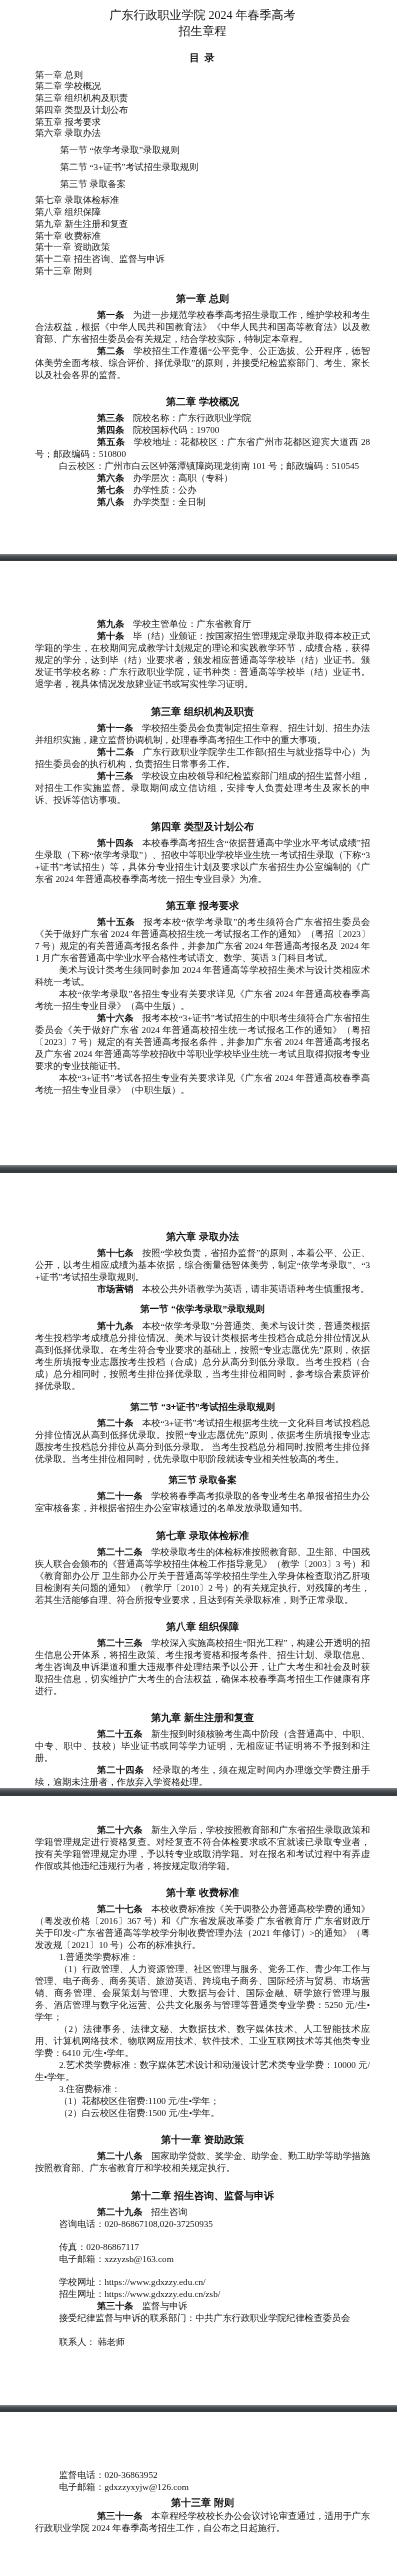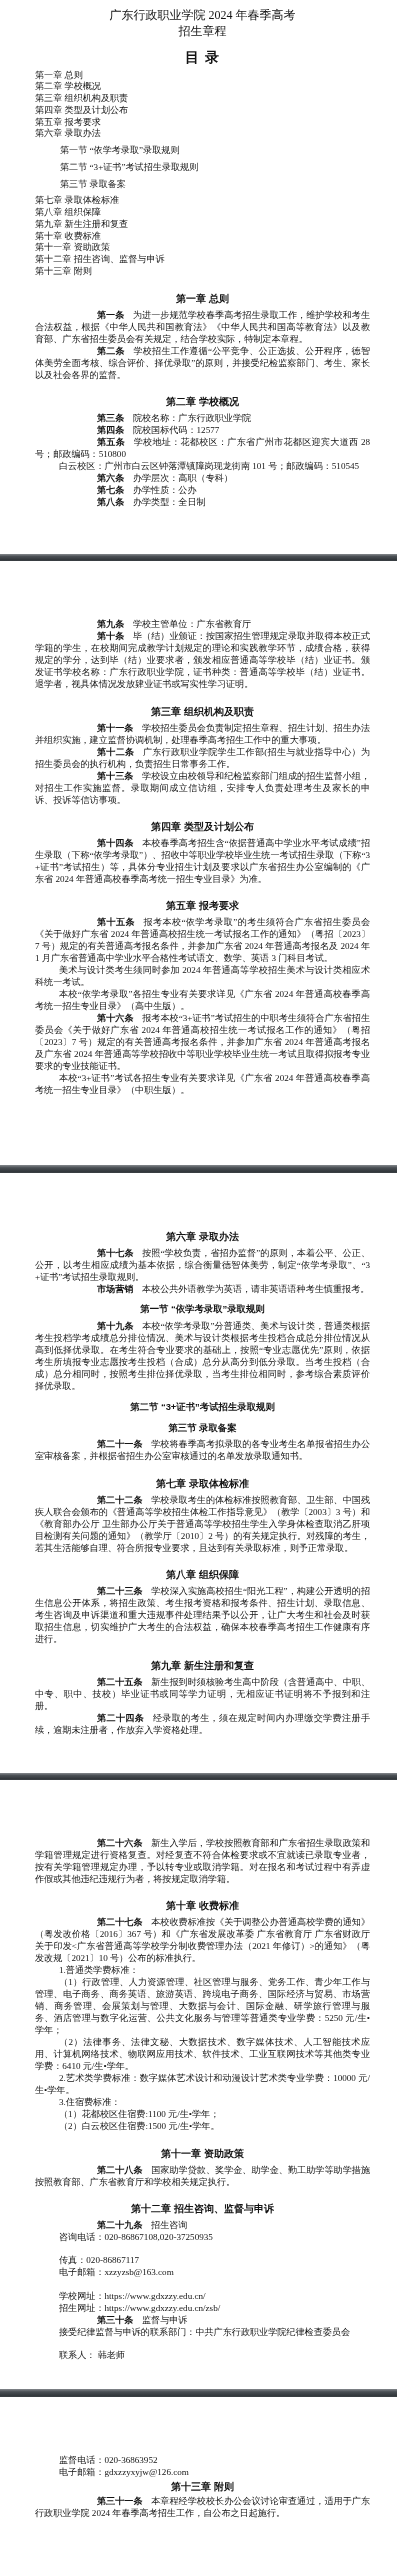--- a/index.html
+++ b/index.html
@@ -25,21 +25,21 @@
   .title{
     text-align:center;
     font-size:12px;
     line-height:16px;
     font-weight:normal;
   }
   .tochead{
     text-align:center;
     font-weight:bold;
     font-family:"Liberation Sans","DejaVu Sans",sans-serif;
-    font-size:14px;
+    font-size:10px;
     letter-spacing:1.1px;
     margin-top:12.6px;
     margin-bottom:4.6px;
     line-height:13.7px;
   }
   .toc-item{
     font-size:9.1px;
     line-height:11.7px;
     white-space:nowrap;
   }
@@ -106,21 +106,21 @@
       <div class="toc-item">第九章 新生注册和复查</div>
       <div class="toc-item">第十章 收费标准</div>
       <div class="toc-item">第十一章 资助政策</div>
       <div class="toc-item">第十二章 招生咨询、监督与申诉</div>
       <div class="toc-item">第十三章 附则</div>
       <div class="chapter">第一章 总则</div>
       <p class="para"><span class="lead">第一条</span><span>为进一步规范学校春季高考招生录取工作，维护学校和考生合法权益，根据《中华人民共和国教育法》《中华人民共和国高等教育法》以及教育部、广东省招生委员会有关规定，结合学校实际，特制定本章程。</span></p>
       <p class="para"><span class="lead">第二条</span><span>学校招生工作遵循“公平竞争、公正选拔、公开程序，德智体美劳全面考核、综合评价、择优录取”的原则，并接受纪检监察部门、考生、家长以及社会各界的监督。</span></p>
       <div class="chapter">第二章 学校概况</div>
       <p class="para"><span class="lead">第三条</span><span>院校名称：广东行政职业学院</span></p>
-      <p class="para"><span class="lead">第四条</span><span>院校国标代码：12577</span></p>
+      <p class="para"><span class="lead">第四条</span><span>院校国标代码：19700</span></p>
       <p class="para"><span class="lead">第五条</span><span>学校地址：花都校区：广东省广州市花都区迎宾大道西 28 号；邮政编码：510800</span></p>
       <p class="para">白云校区：广州市白云区钟落潭镇障岗现龙街南 101 号；邮政编码：510545</p>
       <p class="para"><span class="lead">第六条</span><span>办学层次：高职（专科）</span></p>
       <p class="para"><span class="lead">第七条</span><span>办学性质：公办</span></p>
       <p class="para"><span class="lead">第八条</span><span>办学类型：全日制</span></p>
     </div>
     <div class="pagebar"></div>
     <div class="page" style="min-height: 604px; padding-top: 57px;">
       <p class="para"><span class="lead">第九条</span><span>学校主管单位：广东省教育厅</span></p>
       <p class="para"><span class="lead">第十条</span><span>毕（结）业颁证：按国家招生管理规定录取并取得本校正式学籍的学生，在校期间完成教学计划规定的理论和实践教学环节，成绩合格，获得规定的学分，达到毕（结）业要求者，颁发相应普通高等学校毕（结）业证书。颁发证书学校名称：广东行政职业学院，证书种类：普通高等学校毕（结）业证书。退学者，视具体情况发放肄业证书或写实性学习证明。</span></p>
@@ -138,32 +138,33 @@
       <p class="para">本校“3+证书”考试各招生专业有关要求详见《广东省 2024 年普通高校春季高考统一招生专业目录》（中职生版）。</p>
     </div>
     <div class="pagebar"></div>
     <div class="page" style="min-height: 600px; padding-top: 57px;">
       <div class="chapter">第六章 录取办法</div>
       <p class="para"><span class="lead">第十七条</span><span>按照“学校负责，省招办监督”的原则，本着公平、公正、公开，以考生相应成绩为基本依据，综合衡量德智体美劳，制定“依学考录取”、“3+证书”考试招生录取规则。</span></p>
       <p class="para"><span class="lead">市场营销</span><span>本校公共外语教学为英语，请非英语语种考生慎重报考。</span></p>
       <div class="section">第一节 “依学考录取”录取规则</div>
       <p class="para"><span class="lead">第十九条</span><span>本校“依学考录取”分普通类、美术与设计类，普通类根据考生投档学考成绩总分排位情况、美术与设计类根据考生投档合成总分排位情况从高到低择优录取。在考生符合专业要求的基础上，按照“专业志愿优先”原则，依据考生所填报专业志愿按考生投档（合成）总分从高分到低分录取。当考生投档（合成）总分相同时，按照考生排位择优录取，当考生排位相同时，参考综合素质评价择优录取。</span></p>
       <div class="section">第二节 “3+证书”考试招生录取规则</div>
+      <p class="para"><span class="lead">第二十条</span><span>本校“3+证书”考试招生根据考生统一文化科目考试投档总分排位情况从高到低择优录取。按照“专业志愿优先”原则，依据考生所填报专业志愿按考生投档总分排位从高分到低分录取。 当考生投档总分相同时,按照考生排位择优录取。当考生排位相同时，优先录取中职阶段就读专业相关性较高的考生。</span></p>
       <div class="section">第三节 录取备案</div>
       <p class="para"><span class="lead">第二十一条</span><span>学校将春季高考拟录取的各专业考生名单报省招生办公室审核备案，并根据省招生办公室审核通过的名单发放录取通知书。</span></p>
       <div class="chapter">第七章 录取体检标准</div>
       <p class="para"><span class="lead">第二十二条</span><span>学校录取考生的体检标准按照教育部、卫生部、中国残疾人联合会颁布的《普通高等学校招生体检工作指导意见》（教学〔2003〕3 号）和《教育部办公厅 卫生部办公厅关于普通高等学校招生学生入学身体检查取消乙肝项目检测有关问题的通知》（教学厅〔2010〕2 号）的有关规定执行。对残障的考生，若其生活能够自理、符合所报专业要求，且达到有关录取标准，则予正常录取。</span></p>
       <div class="chapter">第八章 组织保障</div>
       <p class="para"><span class="lead">第二十三条</span><span>学校深入实施高校招生“阳光工程”，构建公开透明的招生信息公开体系，将招生政策、考生报考资格和报考条件、招生计划、录取信息、考生咨询及申诉渠道和重大违规事件处理结果予以公开，让广大考生和社会及时获取招生信息，切实维护广大考生的合法权益，确保本校春季高考招生工作健康有序进行。</span></p>
       <div class="chapter">第九章 新生注册和复查</div>
       <p class="para"><span class="lead">第二十五条</span><span>新生报到时须核验考生高中阶段（含普通高中、中职、中专、职中、技校）毕业证书或同等学力证明，无相应证书证明将不予报到和注册。</span></p>
       <p class="para"><span class="lead">第二十四条</span><span>经录取的考生，须在规定时间内办理缴交学费注册手续，逾期未注册者，作放弃入学资格处理。</span></p>
     </div>
     <div class="pagebar"></div>
-    <div class="page" style="min-height: 609px; padding-top: 57px;">
+    <div class="page" style="min-height: 609px; padding-top: 28px;">
       <p class="para"><span class="lead">第二十六条</span><span>新生入学后，学校按照教育部和广东省招生录取政策和学籍管理规定进行资格复查。对经复查不符合体检要求或不宜就读已录取专业者，按有关学籍管理规定办理，予以转专业或取消学籍。对在报名和考试过程中有弄虚作假或其他违纪违规行为者，将按规定取消学籍。</span></p>
       <div class="chapter">第十章 收费标准</div>
       <p class="para"><span class="lead">第二十七条</span><span>本校收费标准按《关于调整公办普通高校学费的通知》（粤发改价格〔2016〕367 号）和《广东省发展改革委 广东省教育厅 广东省财政厅 关于印发&lt;广东省普通高等学校学分制收费管理办法（2021 年修订）&gt;的通知》（粤发改规〔2021〕10 号）公布的标准执行。</span></p>
       <p class="para">1.普通类学费标准：</p>
       <p class="para">（1）行政管理、人力资源管理、社区管理与服务、党务工作、青少年工作与管理、电子商务、商务英语、旅游英语、跨境电子商务、国际经济与贸易、市场营销、商务管理、会展策划与管理、大数据与会计、国际金融、研学旅行管理与服务、酒店管理与数字化运营、公共文化服务与管理等普通类专业学费：5250 元/生•学年；</p>
       <p class="para">（2）法律事务、法律文秘、大数据技术、数字媒体技术、人工智能技术应用、计算机网络技术、物联网应用技术、软件技术、工业互联网技术等其他类专业学费：6410 元/生•学年。</p>
       <p class="para">2.艺术类学费标准：数字媒体艺术设计和动漫设计艺术类专业学费：10000 元/生•学年。</p>
       <p class="para">3.住宿费标准：</p>
       <p class="para">（1）花都校区住宿费:1100 元/生•学年；</p>
       <p class="para">（2）白云校区住宿费:1500 元/生•学年。</p>

